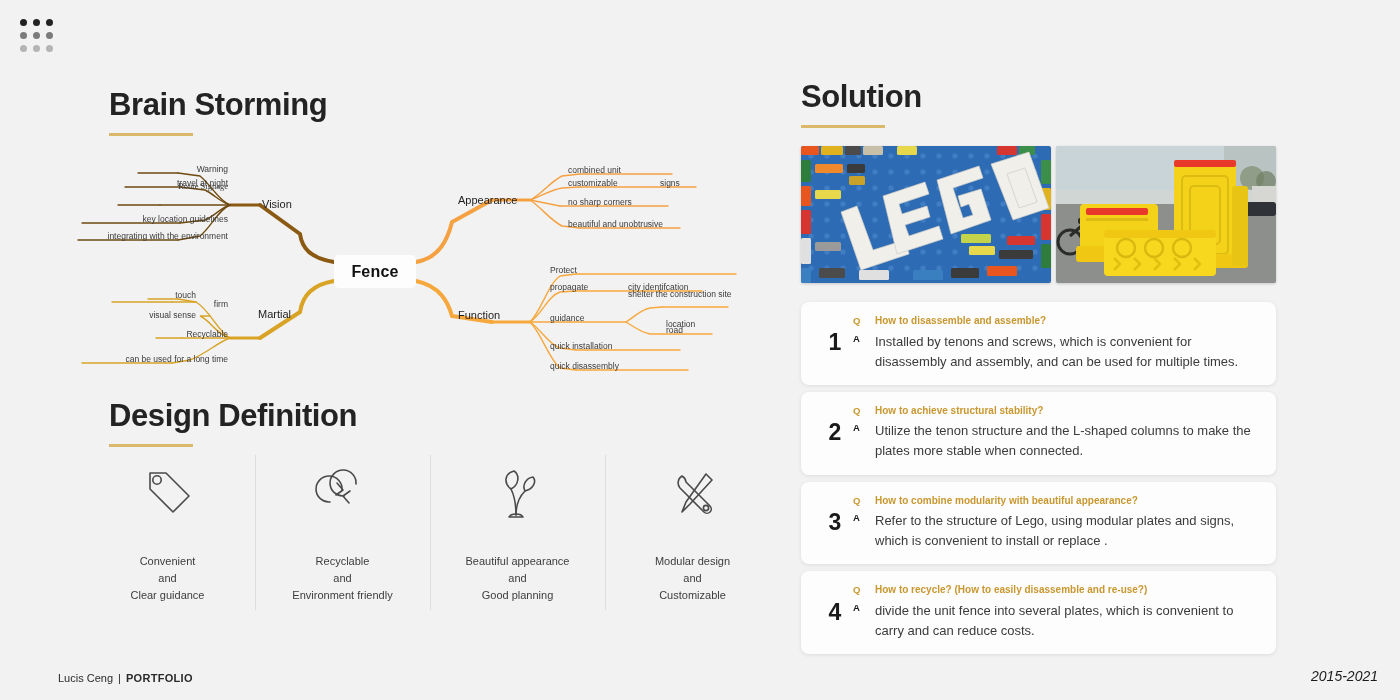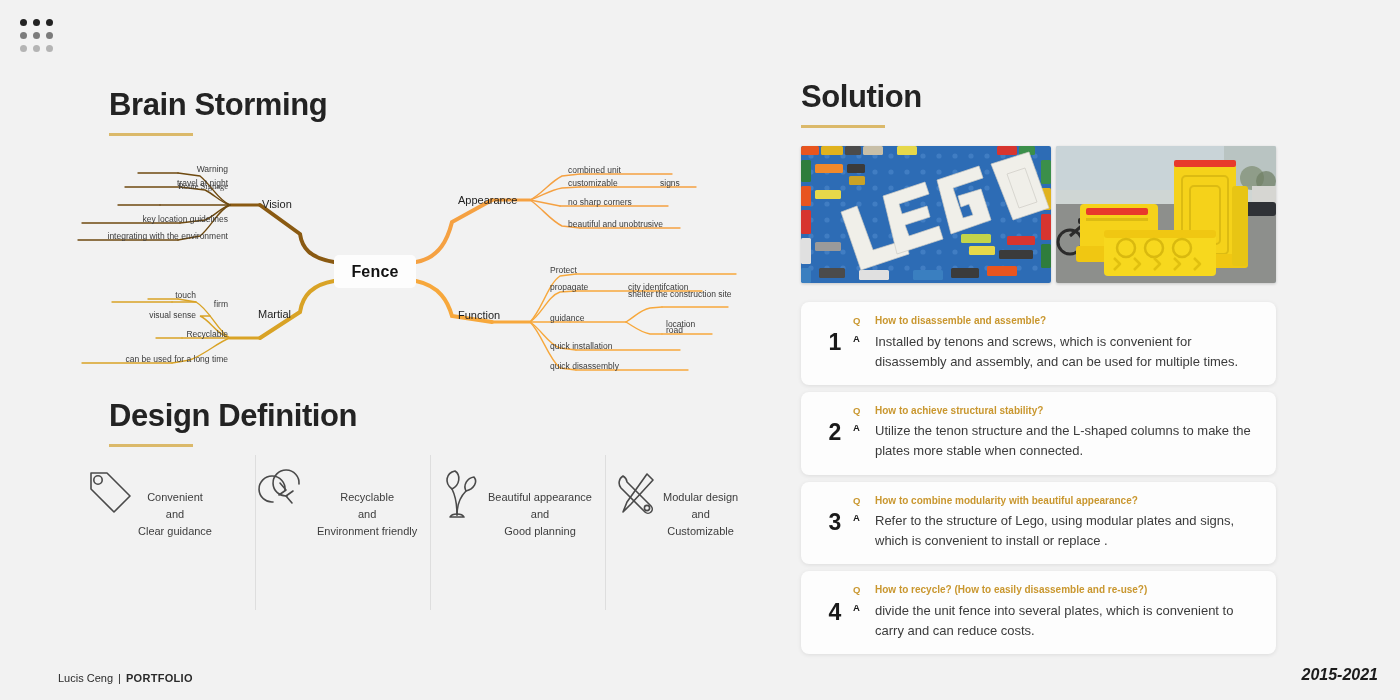--- a/index.html
+++ b/index.html
@@ -52,21 +52,21 @@
     display: flex; align-items: center; justify-content: center;
     font-size: 16px; font-weight: 700; color: #111; letter-spacing: .2px;
   }
 
   
   .dd-row {
     position: absolute; left: 80px; top: 455px;
     width: 700px; height: 160px; display: flex;
   }
   .dd-cell {
-    flex: 1; display: flex; flex-direction: row; 
+    flex: 1; display: flex; flex-direction: column; 
     position: relative; padding-top: 8px;
   }
   .dd-cell + .dd-cell::before {
     content: ""; position: absolute; left: 0; top: 0; width: 1px; height: 155px;
     background: #dedede;
   }
   .dd-icon { height: 64px; display: flex; align-items: center; justify-content: center; }
   .dd-text {
     margin-top: 26px; font-size: 11px; color: #3d3d3d;
     text-align: center; line-height: 1.55;
@@ -109,21 +109,21 @@
 
   
   .footer-left {
     position: absolute; left: 22px; bottom: 16px;
     font-size: 11px; color: #2a2a2a; display: flex; align-items: center; gap: 5px; margin-left: 36px;
   }
   .footer-left .sep { color:#2a2a2a; }
   .footer-left .bold { font-weight: 700; letter-spacing: .3px; }
   .footer-right {
     position: absolute; right: 22px; bottom: 16px;
-    font-size: 16px; font-weight: 700; font-style: italic; color: #1c1c1c; margin-top: 20px;
+    font-size: 14px; font-weight: 400; font-style: italic; color: #1c1c1c; margin-top: 20px;
   }
 </style>
 </head>
 <body>
 
 <div class="slide">
 
   <div class="logo-grid">
     <i class="r1"></i>
       <i class="r1"></i>

